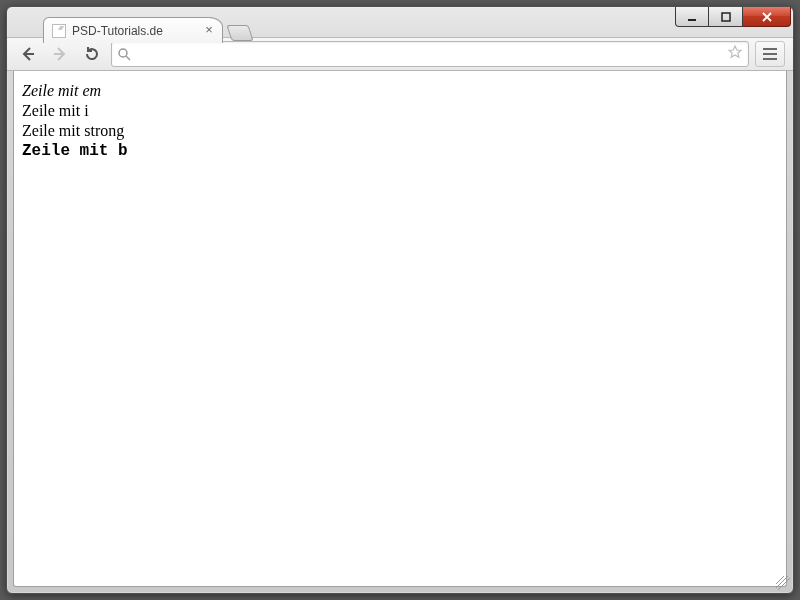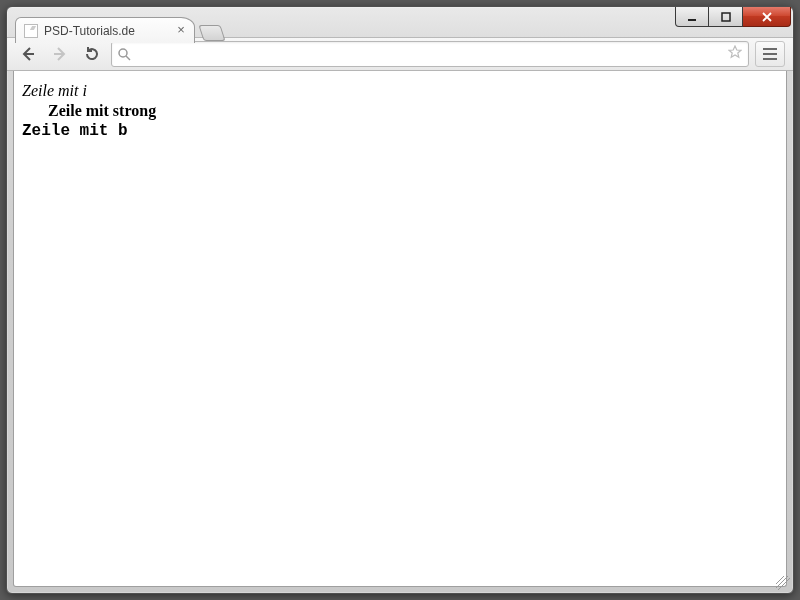--- a/index.html
+++ b/index.html
@@ -14,20 +14,21 @@
     box-shadow: 0 0 0 1px rgba(255,255,255,.25) inset, 0 2px 10px rgba(0,0,0,.5);
     display: flex; flex-direction: column;
     position: relative;
   }
 
   
   .titlebar {
     height: 30px;
     display: flex; align-items: flex-start; justify-content: flex-end;
     position: relative;
+    margin-left: 28px;
   }
   .win-controls {
     display: flex; gap: 0; margin: 0 2px 0 0;
   }
   .win-btn {
     width: 34px; height: 20px;
     border: 1px solid #3a3a3a; border-top: none;
     background: linear-gradient(#f2f2f2, #d0d0d0);
     display: flex; align-items: center; justify-content: center;
     font-size: 10px; color: #222;
@@ -132,22 +133,22 @@
     border-bottom-left-radius:3px; border-bottom-right-radius:3px;
     box-shadow: inset 0 0 0 1px rgba(255,255,255,.6);
     overflow: hidden;
   }
   .page {
     padding: 10px 8px;
     font-family: "Times New Roman", Times, serif;
     font-size: 16px; color: #000; line-height: 1.25;
   }
   .page .em-line { font-style: italic; }
-  .page .i-line { font-style: italic; }
-  .page .strong-line { font-weight: bold; margin-left: 26px; }
+  .page .i-line { }
+  .page .strong-line { font-weight: normal; }
   .page .b-line { font-weight: bold; font-family: Liberation Mono, monospace; }
 
   
   .grip {
     position:absolute; right:3px; bottom:3px; width:14px; height:14px;
     background:
       linear-gradient(135deg, transparent 8px, #9a9a9a 8px, #9a9a9a 9px, transparent 9px),
       linear-gradient(135deg, transparent 11px, #9a9a9a 11px, #9a9a9a 12px, transparent 12px),
       linear-gradient(135deg, transparent 5px, #9a9a9a 5px, #9a9a9a 6px, transparent 6px);
   }
@@ -220,20 +221,21 @@
       </span>
     </div>
 
     <div class="menu-btn">
       <span class="bars"></span>
     </div>
   </div>
 
   <div class="viewport">
     <div class="page">
+      <div class="em-line">Zeile mit em</div>
       <div class="i-line">Zeile mit i</div>
       <div class="strong-line">Zeile mit strong</div>
       <div class="b-line">Zeile mit b</div>
     </div>
   </div>
 
   <div class="grip"></div>
 </div>
 
 </body></html>

